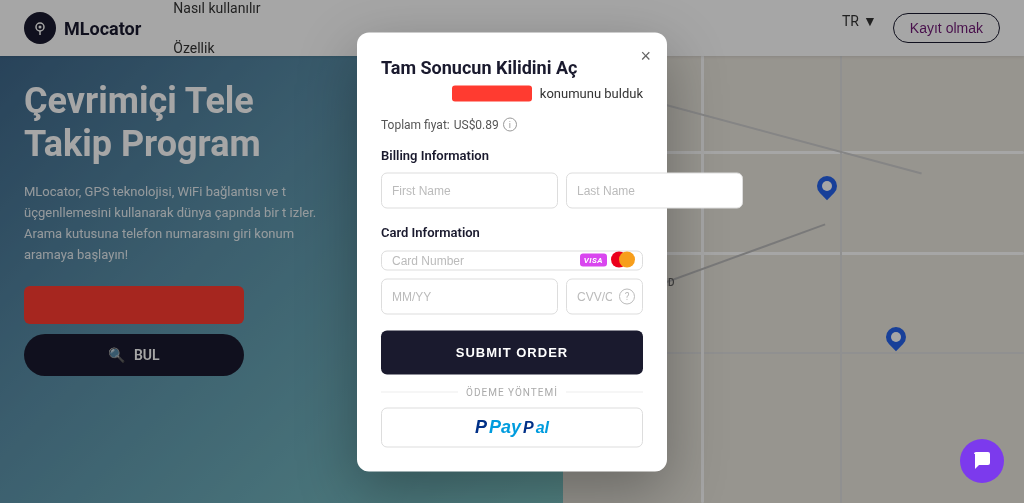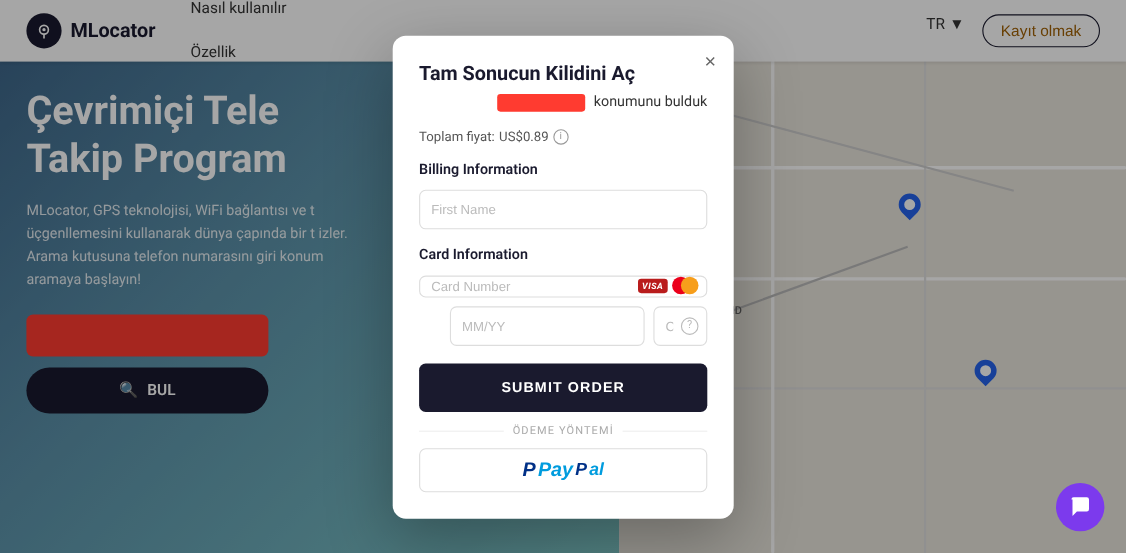--- a/index.html
+++ b/index.html
@@ -106,21 +106,21 @@
       display: flex;
       align-items: center;
       gap: 4px;
     }
     .nav-register {
       border: 1.5px solid #1a1a2e;
       border-radius: 20px;
       padding: 6px 16px;
       font-size: 14px;
       font-weight: 500;
-      color: #a16207;
+      color: #701a75;
       background: transparent;
       cursor: pointer;
     }
 
     
     .hero-content {
       position: absolute;
       top: 80px;
       left: 24px;
       color: #fff;
@@ -286,21 +286,21 @@
     .card-icons {
       position: absolute;
       right: 8px;
       top: 50%;
       transform: translateY(-50%);
       display: flex;
       gap: 4px;
       align-items: center;
     }
     .visa-icon {
-      background: #b91c1c;
+      background: #d946ef;
       color: #fff;
       font-size: 8px;
       font-weight: 700;
       padding: 2px 4px;
       border-radius: 3px;
       font-style: italic;
       letter-spacing: 0.5px;
     }
     .mc-icon {
       display: flex;
@@ -317,21 +317,20 @@
       height: 16px;
       background: #f79e1b;
       border-radius: 50%;
       margin-left: -8px;
     }
 
     .card-extra-row {
       display: flex;
       gap: 8px;
       margin-bottom: 16px;
-      margin-left: 28px;
     }
     .cvv-wrapper {
       flex: 1;
       position: relative;
     }
     .cvv-input {
       width: 100%;
       height: 36px;
       border: 1px solid #ddd;
       border-radius: 6px;
@@ -552,20 +551,21 @@
   <div class="modal-total">
     <span>Toplam fiyat:</span>
     <span>US$0.89</span>
     <span class="total-info-icon">i</span>
   </div>
 
   
   <div class="section-label">Billing Information</div>
   <div class="name-row">
     <input class="input-field" type="text" placeholder="First Name" style="">
+    <input class="input-field" type="text" placeholder="Last Name" style="">
   </div>
 
   
   <div class="section-label">Card Information</div>
 
   <div class="card-number-wrapper">
     <input class="card-number-input" type="text" placeholder="Card Number" style="">
     <div class="card-icons">
       <span class="visa-icon">VISA</span>
       <div class="mc-icon">

